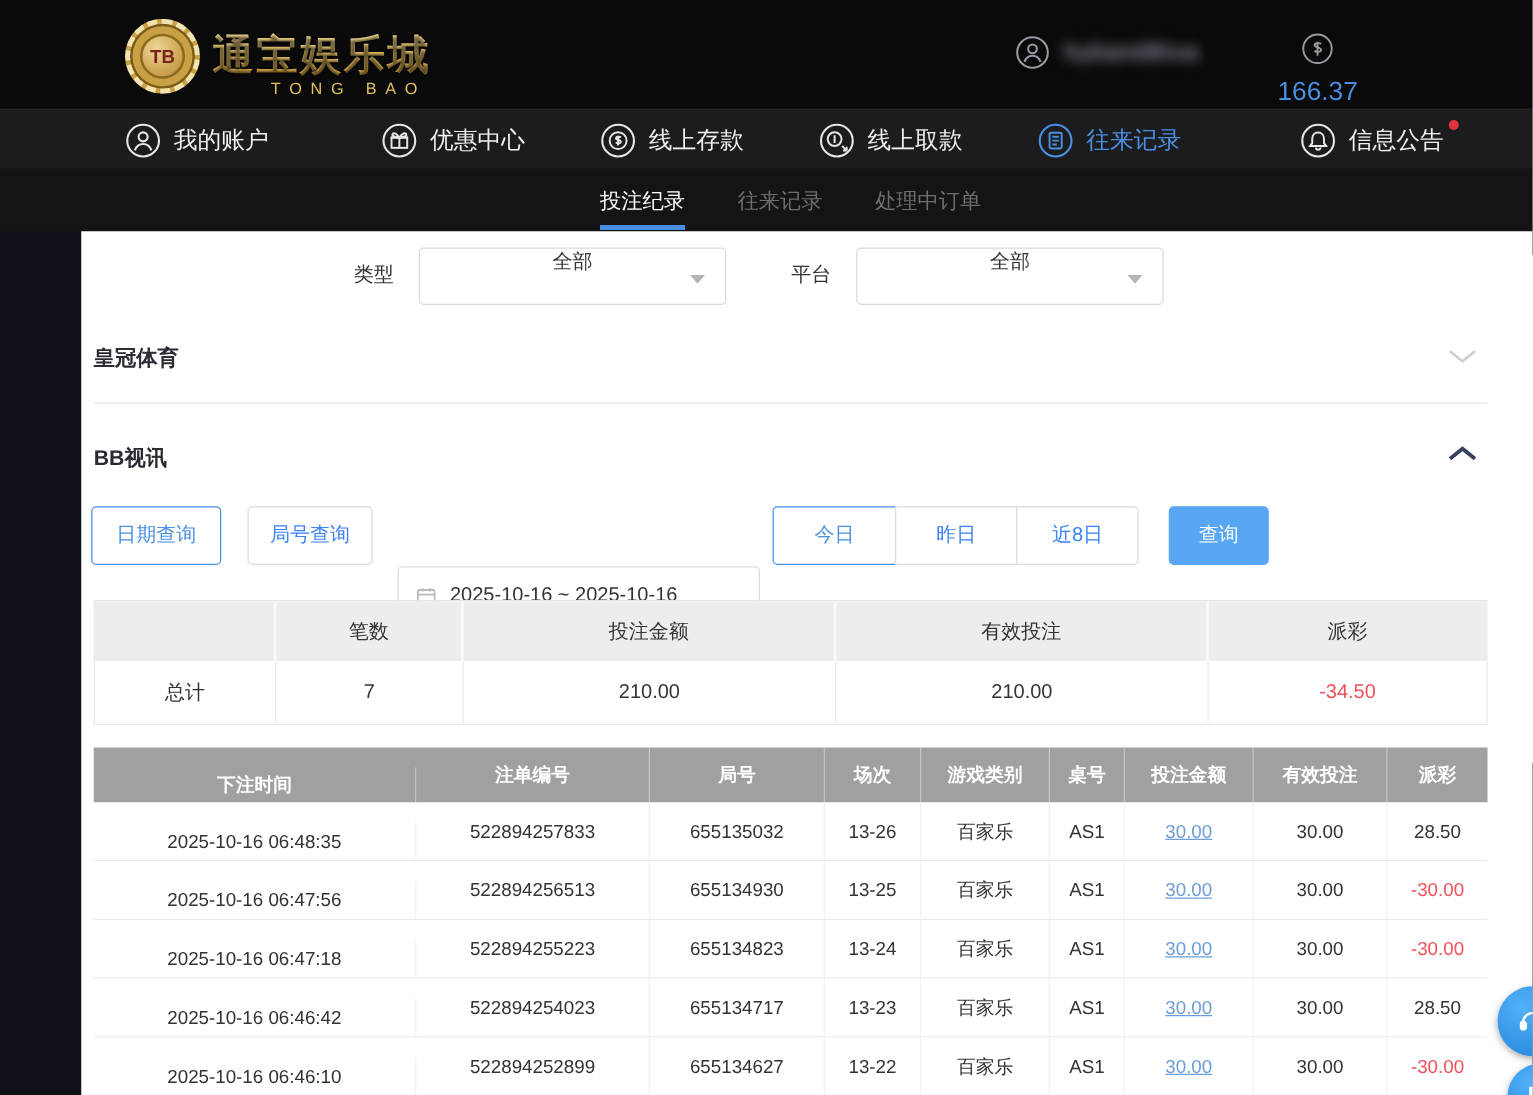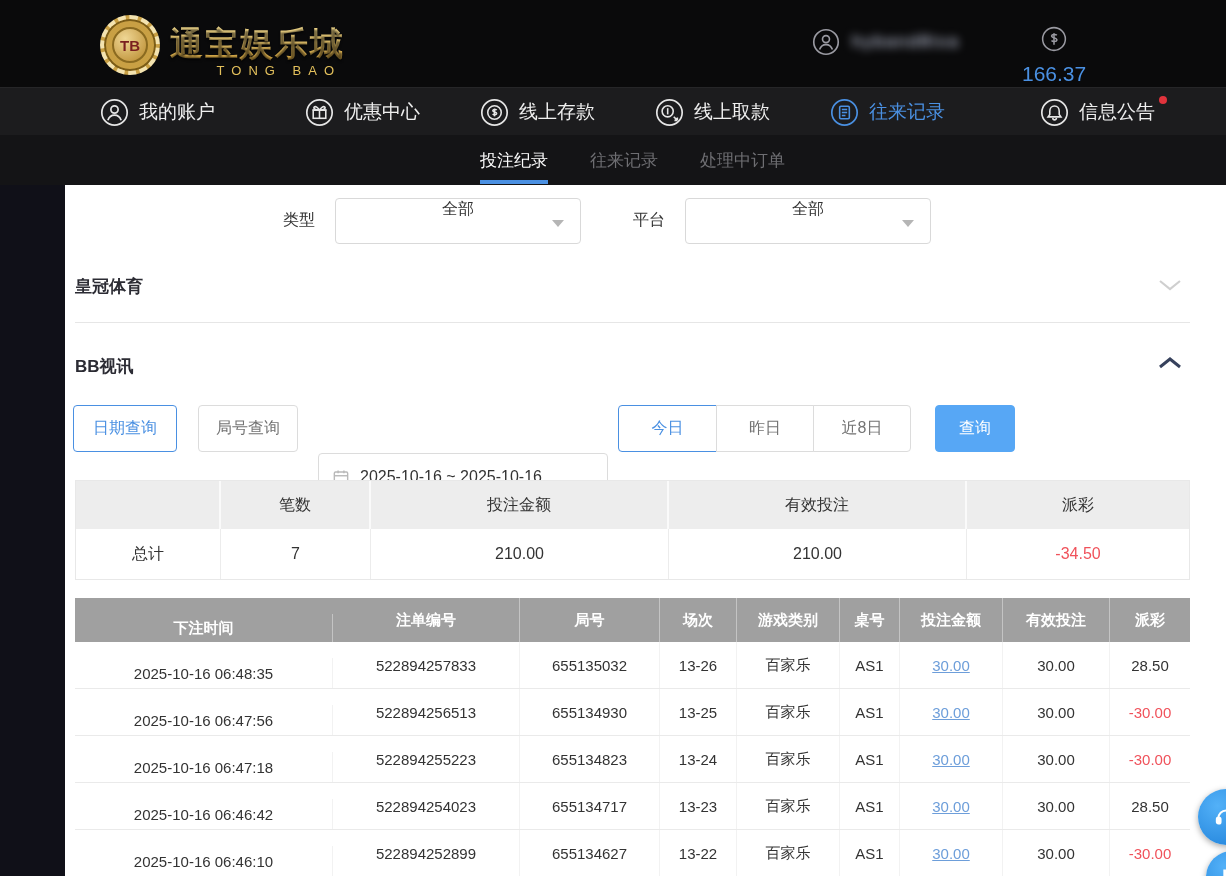--- a/index.html
+++ b/index.html
@@ -44,21 +44,21 @@
   .tab.active::after{content:"";position:absolute;left:0;right:0;bottom:1px;height:4px;background:var(--accent);}
   
   .content{position:absolute;left:65px;top:185px;width:1161px;height:691px;background:#ffffff;}
   .filter-label{position:absolute;top:25px;font-size:16px;color:#333;}
   .dropdown{position:absolute;top:13px;width:246px;height:46px;border:1px solid #d9d9d9;border-radius:4px;background:#fff;display:flex;align-items:center;padding:0 16px;font-size:16px;color:#333;cursor:pointer;flex-direction:column;}
   .dropdown .caret{margin-left:auto;width:0;height:0;border-left:6px solid transparent;border-right:6px solid transparent;border-top:7px solid #b5b5b5;}
   .section-title{position:absolute;left:10px;font-size:17px;font-weight:bold;color:#2b2b33;}
   .chev-btn{position:absolute;width:26px;height:18px;cursor:pointer;background:none;border:none;padding:0;}
   .divider{position:absolute;left:10px;width:1115px;border-top:1px solid #e6e6e6;}
   
-  .qbtn{position:absolute;top:220px;height:47px;border-radius:4px;background:#fff;border:1px solid #dcdcdc;color:#737373;font-size:16px;display:flex;align-items:center;justify-content:center;cursor:pointer;font-family:inherit;}
+  .qbtn{position:absolute;top:220px;height:47px;border-radius:4px;background:#fff;border:1px solid #dcdcdc;color:#3b82f6;font-size:16px;display:flex;align-items:center;justify-content:center;cursor:pointer;font-family:inherit;}
   .qbtn.blue{border-color:var(--accent);color:var(--accent);}
   .qbtn.fill{background:var(--query-blue);border-color:var(--query-blue);color:#fff;}
   .date-input{position:absolute;top:220px;left:253px;width:290px;height:47px;border:1px solid #dcdcdc;border-radius:4px;display:flex;align-items:center;gap:9px;padding:0 12px;font-size:16px;color:#333;cursor:pointer;margin-top:48px;}
   .date-input .icn{width:20px;height:20px;color:#b9b9b9;flex:0 0 auto;}
   .grp{border-radius:0;}
   .grp.first{border-radius:4px 0 0 4px;}
   .grp.last{border-radius:0 4px 4px 0;}
   
   .sum-table{position:absolute;left:10px;top:295px;width:1115px;border:1px solid #e8e8e8;}
   .sum-head{display:flex;height:48px;background:#ededed;}

